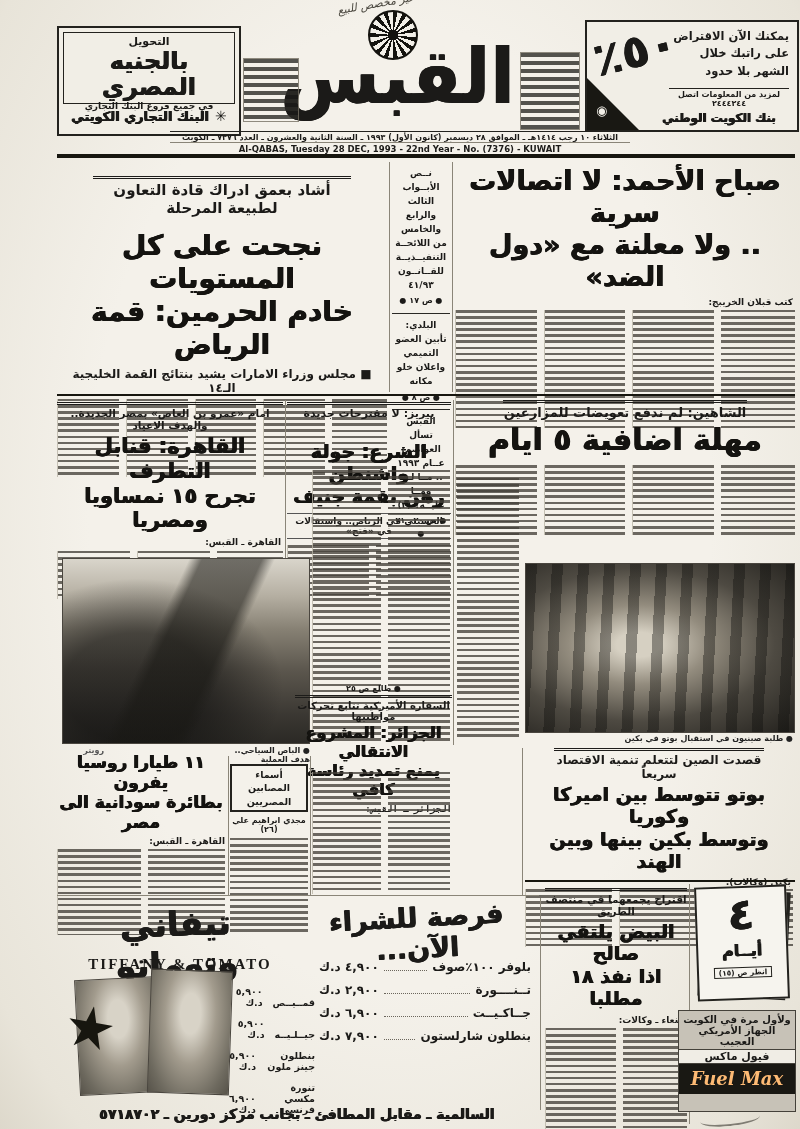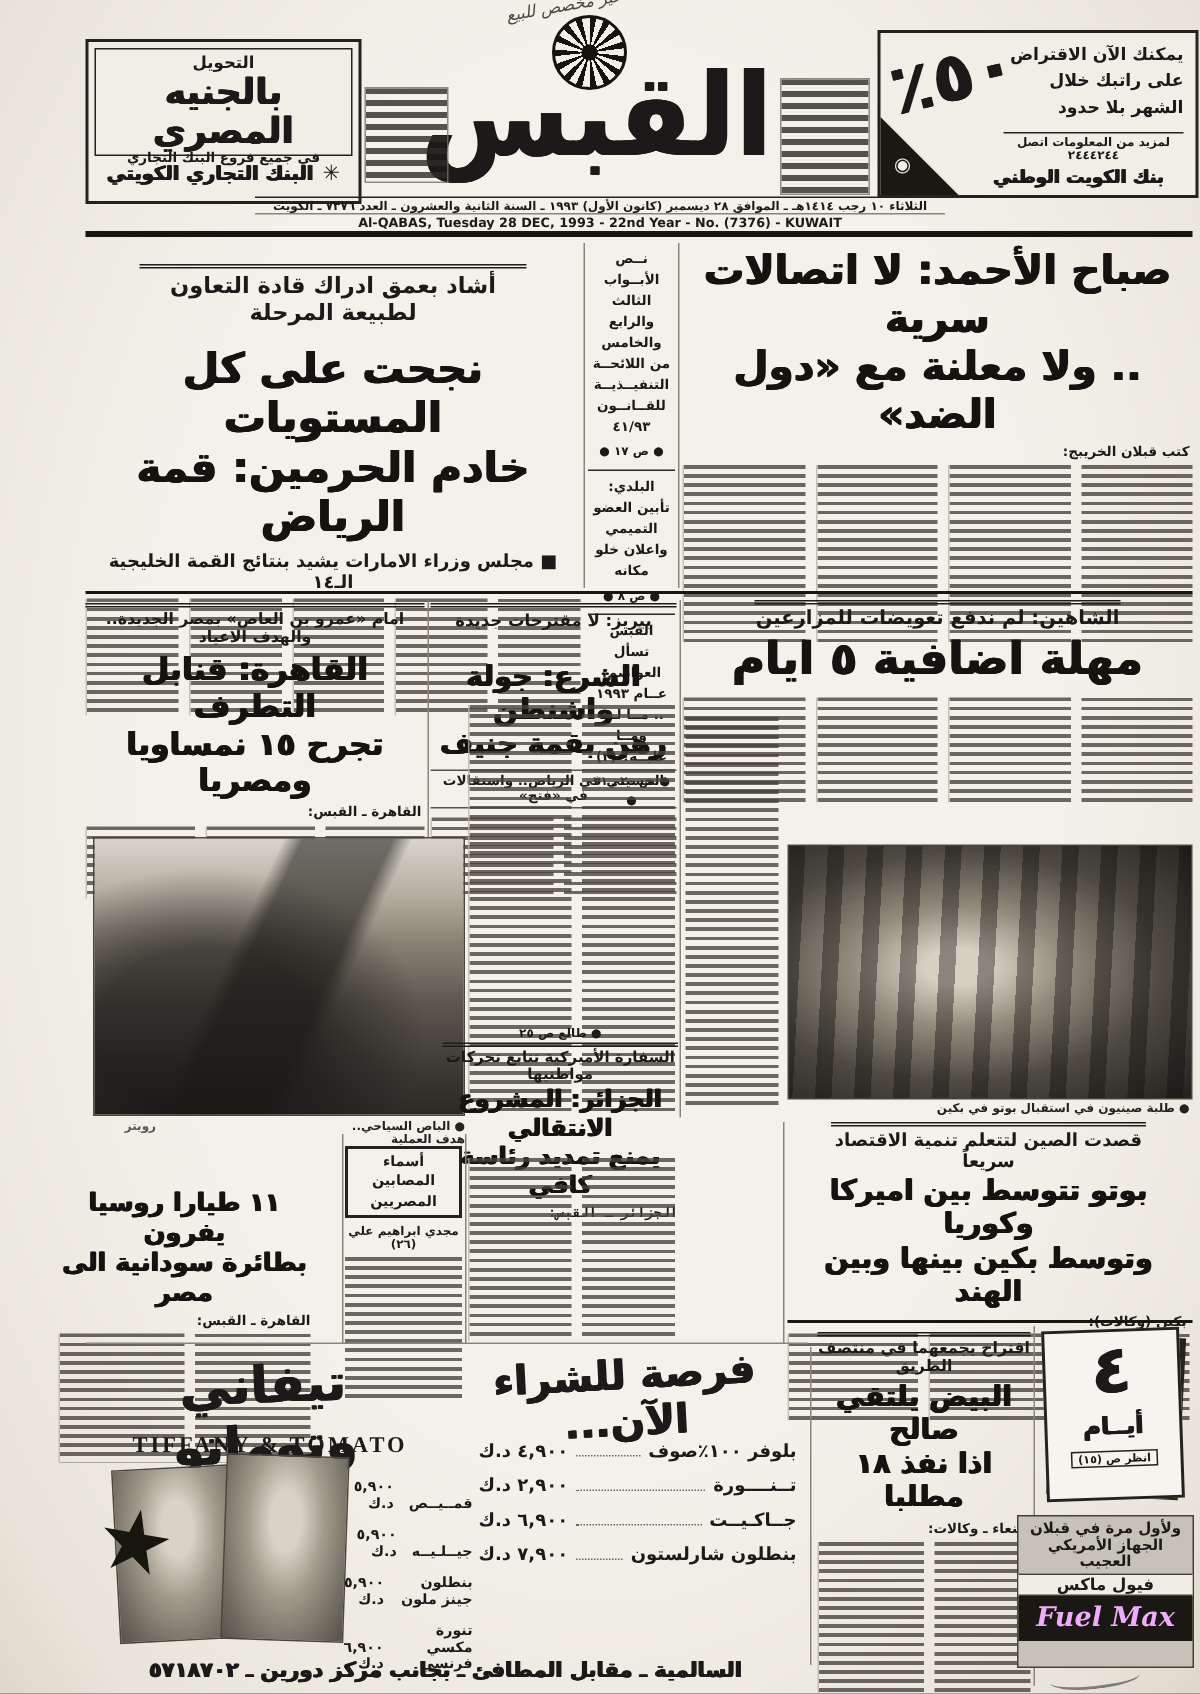--- a/index.html
+++ b/index.html
@@ -202,21 +202,21 @@
   <div class="abs" style="left:230px;top:764px;width:78px;">
     <div style="border:2px solid #23221e;padding:2px 1px;font-size:9.5px;font-weight:bold;text-align:center;line-height:1.4;">أسماء المصابين المصريين</div>
     <div style="font-size:8px;font-weight:bold;text-align:center;margin-top:4px;">مجدي ابراهيم علي (٢٦)</div>
     <div class="gc" style="height:96px;margin-top:4px;"></div>
   </div>
 
   <div class="abs vrule" style="left:228px;top:756px;height:140px;"></div>
   <div class="abs vrule" style="left:310px;top:756px;height:140px;"></div>
   <div class="abs vrule" style="left:522px;top:748px;height:148px;"></div>
 
-  <div class="abs" style="left:39px;top:752px;width:168px;margin-top:40px;">
+  <div class="abs" style="left:57px;top:752px;width:168px;">
     <div class="hl heavy" style="font-size:17px;">
       <div>١١ طيارا روسيا يفرون</div>
       <div>بطائرة سودانية الى مصر</div>
     </div>
     <div class="byline" style="text-align:right;margin:4px 0 3px;">القاهرة ـ القبس:</div>
     <div class="greek-cols" style="height:86px;">
       <div class="gc"></div>
         <div class="gc"></div>
     </div>
   </div>
@@ -257,25 +257,25 @@
   <div class="abs" style="left:694px;top:884px;width:100px;height:120px;">
     <div class="abs" style="left:6px;top:6px;width:88px;height:108px;background:#23221e;transform:rotate(3deg);"></div>
     <div class="abs" style="left:2px;top:2px;width:88px;height:110px;background:#f6f4ee;border:2px solid #23221e;transform:rotate(-2deg);text-align:center;">
       <div class="heavy" style="font-size:44px;line-height:1.2;">٤</div>
       <div class="heavy" style="font-size:16px;">أيــام</div>
       <div style="font-size:7.5px;font-weight:bold;border:1px solid #23221e;display:inline-block;padding:0 4px;margin-top:3px;">انظر ص (١٥)</div>
     </div>
   </div>
 
   <div class="abs" style="left:678px;top:1010px;width:116px;height:100px;border:1px solid #44413a;background:#c7c2b7;text-align:center;">
-    <div style="font-size:10px;font-weight:bold;padding-top:3px;">ولأول مرة في قبلان</div>
+    <div style="font-size:10px;font-weight:bold;padding-top:3px;">ولأول مرة في الكويت</div>
     <div style="font-size:10px;font-weight:bold;">الجهاز الأمريكي</div>
     <div style="font-size:10px;font-weight:bold;">العجيب</div>
     <div style="font-size:11px;font-weight:bold;background:#f0ede5;border-top:1px solid #44413a;border-bottom:1px solid #44413a;margin-top:2px;">فيول ماكس</div>
-    <div class="ltr" style="background:#191813;color:#f0abfc;font-family:'DejaVu Serif',serif;font-style:italic;font-weight:bold;font-size:18px;height:30px;line-height:30px;transform:none;">Fuel Max</div>
+    <div class="ltr" style="background:#191813;color:#fdba74;font-family:'DejaVu Serif',serif;font-style:italic;font-weight:bold;font-size:18px;height:30px;line-height:30px;transform:none;">Fuel Max</div>
   </div>
 
   <div class="abs" style="left:700px;top:1112px;width:60px;height:12px;border-bottom:2px solid #55524a;border-radius:50%;transform:rotate(-6deg);opacity:.7;"></div>
 
   <div class="abs" style="left:57px;top:898px;width:480px;height:214px;">
     <div class="abs heavy" style="right:242px;left:0;top:6px;font-size:34px;text-align:center;transform:rotate(-2deg);">تيفاني وتوماتو</div>
     <div class="abs ltr" style="left:18px;top:58px;width:210px;font-family:'Liberation Serif',serif;font-weight:bold;font-size:15px;letter-spacing:2px;text-align:center;">TIFFANY &amp; TOMATO</div>
 
     <div class="abs heavy" style="left:245px;top:4px;width:230px;font-size:27px;text-align:center;transform:rotate(-3deg);">فرصة للشراء الآن...</div>
 

